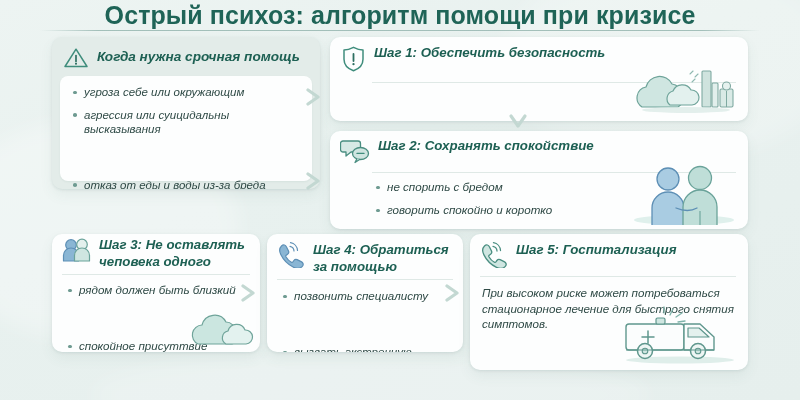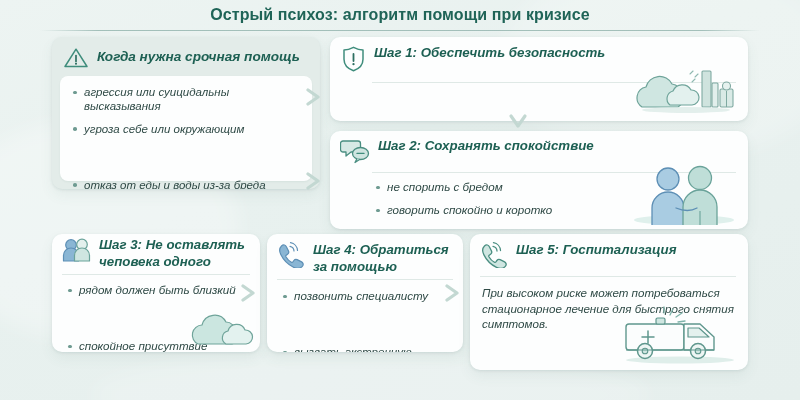--- a/index.html
+++ b/index.html
@@ -14,21 +14,21 @@
 
   
   .blob{position:absolute;border-radius:50%;background:rgba(255,255,255,.30);filter:blur(10px);}
   .b1{left:-60px;top:120px;width:300px;height:220px;}
   .b2{left:500px;top:-40px;width:340px;height:200px;background:rgba(255,255,255,.22);}
   .b3{left:90px;top:350px;width:560px;height:90px;background:rgba(255,255,255,.18);}
 
   
   .title{
     position:absolute;left:0;top:0;width:800px;text-align:center;
-    font-size:16px;font-weight:bold;color:#1f6457;letter-spacing:.1px;
+    font-size:25px;font-weight:bold;color:#1f6457;letter-spacing:.1px;
     line-height:26px;padding-top:2px;
   }
   .title-rule{position:absolute;left:40px;top:30px;width:720px;height:1px;
     background:linear-gradient(90deg,rgba(160,190,185,0) 0%,rgba(150,182,176,.85) 8%,rgba(150,182,176,.85) 92%,rgba(160,190,185,0) 100%);}
 
   
   .card{position:absolute;background:#fdfefe;border-radius:10px;
     box-shadow:0 1px 3px rgba(70,110,105,.13),0 6px 14px rgba(70,110,105,.07);
     overflow:hidden;font-style:italic;}
   .card-hd{display:flex;align-items:flex-start;gap:8px;}
@@ -101,22 +101,22 @@
         <svg width="26" height="24" viewBox="0 0 26 24">
           <path d="M13 3.2 L24 20.5 L2 20.5 Z" fill="none" stroke="#3f8d7c" stroke-width="1.5" stroke-linejoin="round"></path>
           <line x1="13" y1="9.5" x2="13" y2="15.4" stroke="#2d6f61" stroke-width="1.7" stroke-linecap="round"></line>
           <circle cx="13" cy="17.8" r="1.05" fill="#2d6f61"></circle>
         </svg>
       </span>
       <span class="card-title">Когда нужна срочная помощь</span>
     </div>
     <div id="warn-inner">
       <ul class="bul">
+        <li>угроза себе или окружающим</li>
         <li>агрессия или суицидальны высказывания</li>
-        <li>угроза себе или окружающим</li>
         <li>отказ от еды и воды из-за бреда</li>
 
       </ul>
     </div>
   </div>
 
   <div class="arrow" style="left:304px;top:88px;">
     <svg width="26" height="18" viewBox="0 0 26 18">
         <path d="M4 2 L14 9 L4 16" fill="none" stroke="#c3d8d2" stroke-width="3.2" stroke-linecap="round" stroke-linejoin="round"></path>
       </svg>

